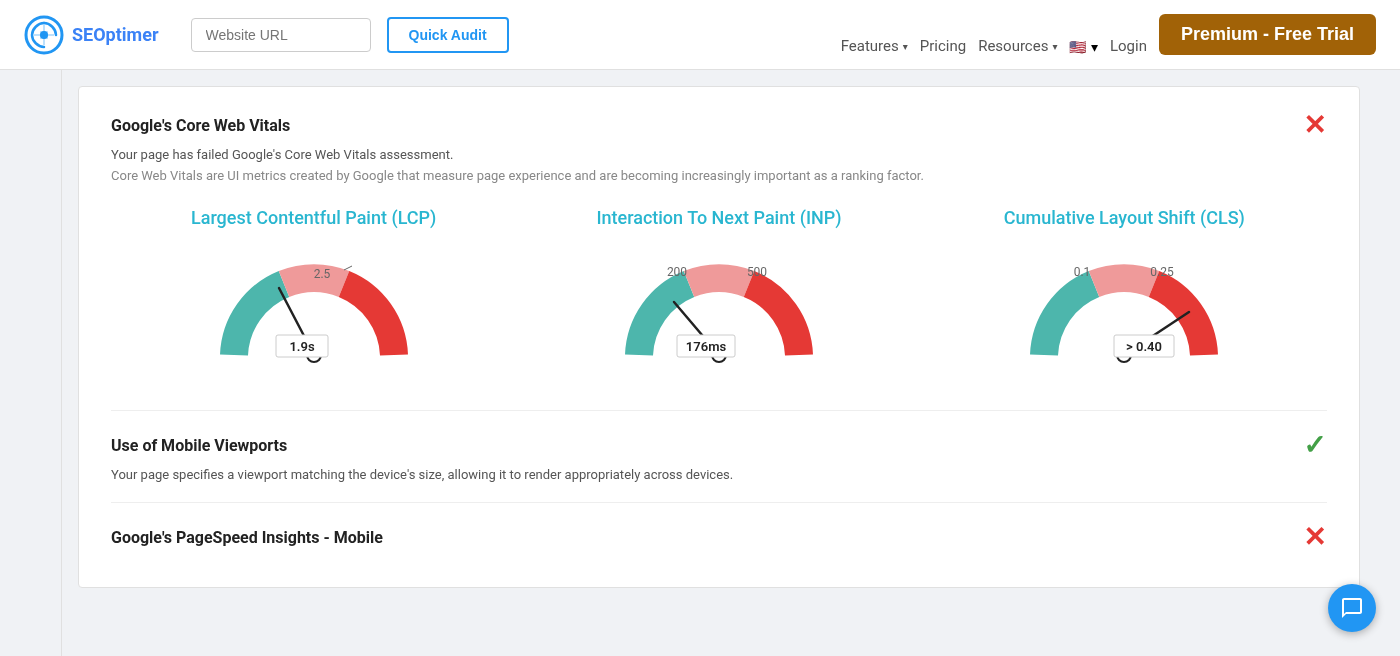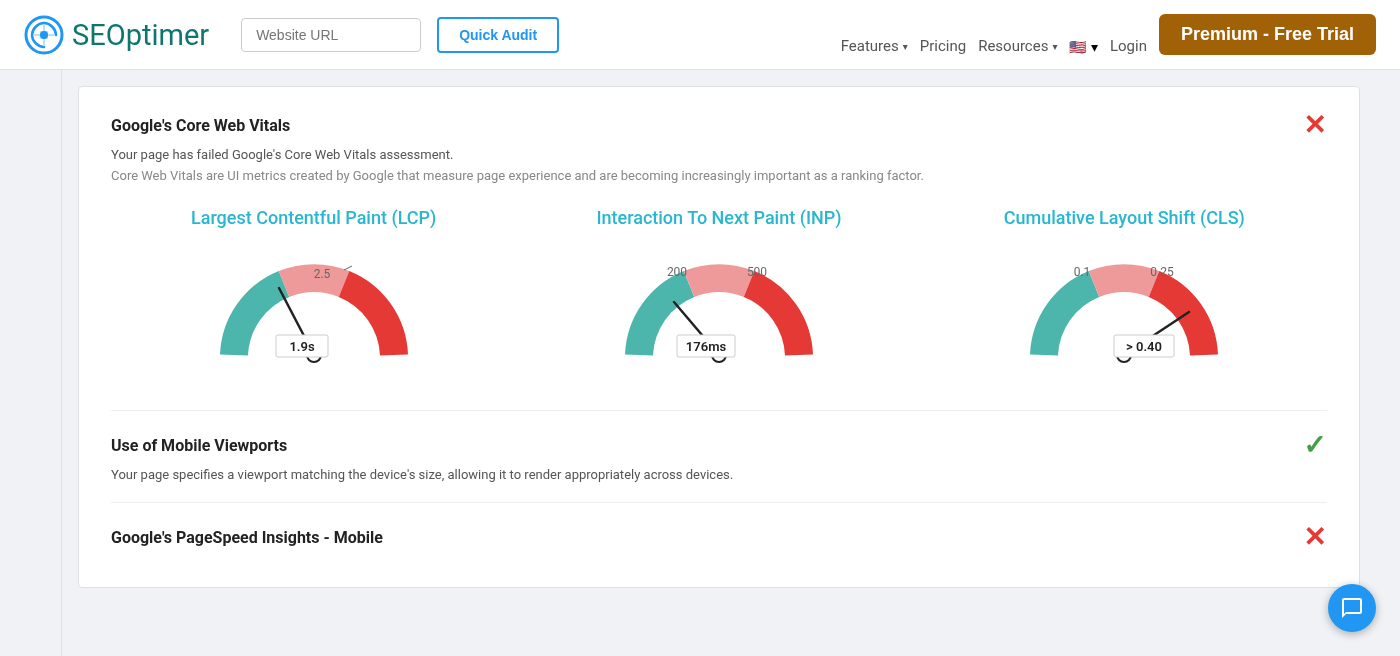--- a/index.html
+++ b/index.html
@@ -19,23 +19,23 @@
       display: flex;
       align-items: center;
       gap: 8px;
       margin-right: 16px;
     }
     .logo-icon {
       width: 40px;
       height: 40px;
     }
     .logo-text {
-      font-size: 29px;
-      font-weight: 400;
-      color: #0f766e;
+      font-size: 18px;
+      font-weight: 700;
+      color: #3b82f6;
     }
     .url-input {
       border: 1px solid #ccc;
       border-radius: 4px;
       padding: 8px 14px;
       font-size: 14px;
       color: #999;
       width: 180px;
       outline: none;
     }

